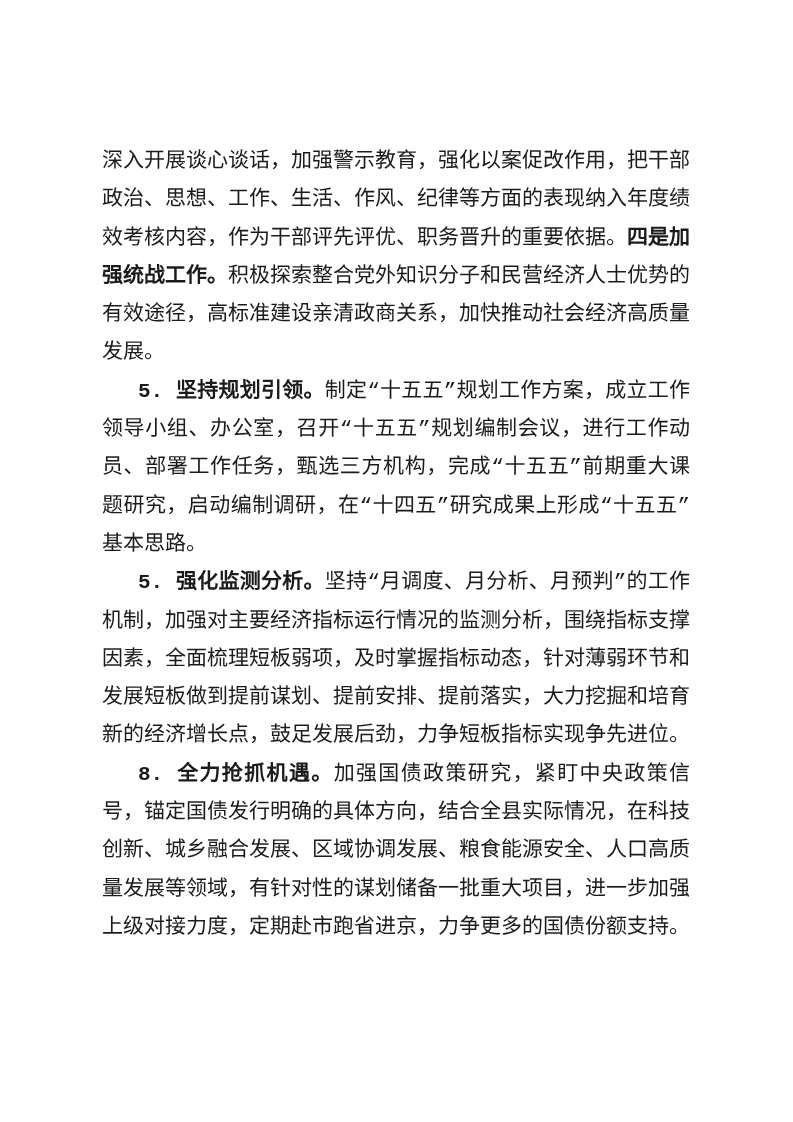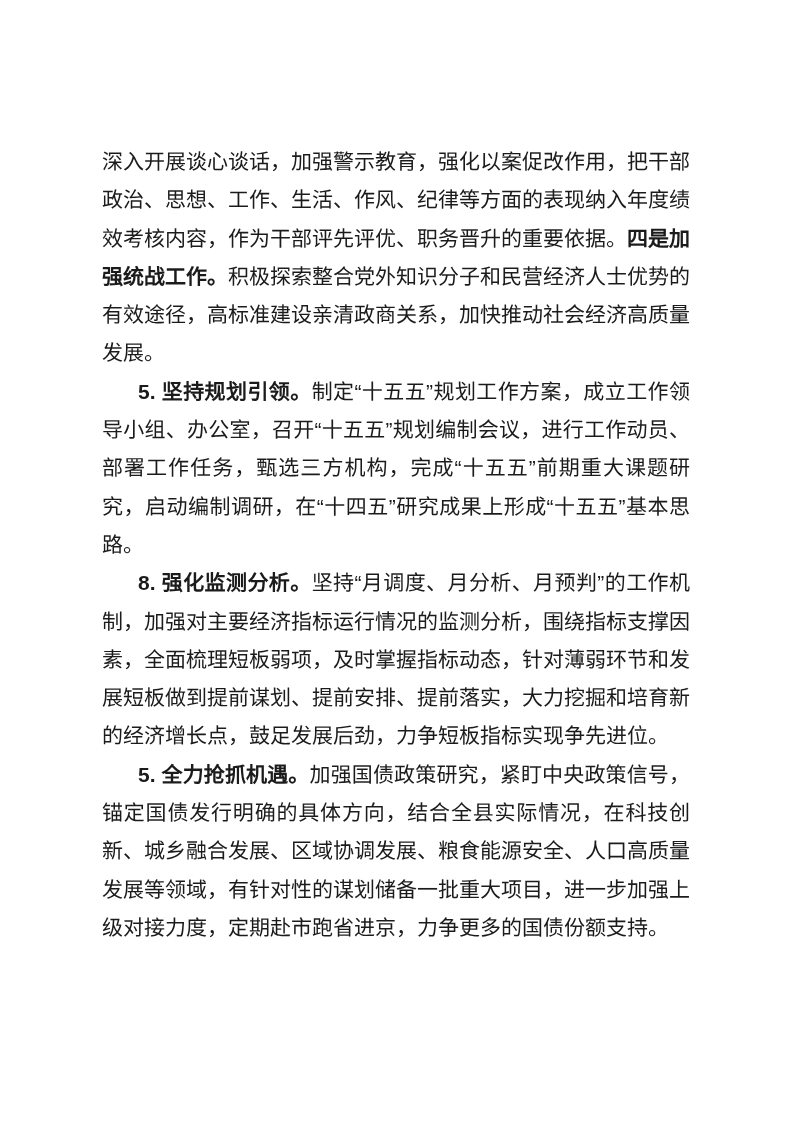--- a/index.html
+++ b/index.html
@@ -6,21 +6,21 @@
     margin: 0;
     padding: 0;
     background: #ffffff;
   }
   .page {
     position: relative;
     width: 793px;
     height: 1122px;
     background: #ffffff;
     overflow: hidden;
-    font-family: Liberation Sans, sans-serif;
+    font-family: Liberation Mono, monospace;
   }
   .content {
     position: absolute;
     left: 102px;
     top: 143px;
     width: 588px;
   }
   .para {
     margin: 0;
     padding: 0;
@@ -38,16 +38,16 @@
     font-weight: 700;
   }
 </style>
 </head>
 <body>
 
 <div class="page">
   <div class="content">
       <p class="para"><span class="">深入开展谈心谈话，加强警示教育，强化以案促改作用，把干部政治、思想、工作、生活、作风、纪律等方面的表现纳入年度绩效考核内容，作为干部评先评优、职务晋升的重要依据。</span><span class="bold">四是加强统战工作。</span><span class="">积极探索整合党外知识分子和民营经济人士优势的有效途径，高标准建设亲清政商关系，加快推动社会经济高质量发展。</span></p>
       <p class="para indent"><span class="bold">5. 坚持规划引领。</span><span class="">制定“十五五”规划工作方案，成立工作领导小组、办公室，召开“十五五”规划编制会议，进行工作动员、部署工作任务，甄选三方机构，完成“十五五”前期重大课题研究，启动编制调研，在“十四五”研究成果上形成“十五五”基本思路。</span></p>
-      <p class="para indent"><span class="bold">8. 强化监测分析。</span><span class="">坚持“月调度、月分析、月预判”的工作机制，加强对主要经济指标运行情况的监测分析，围绕指标支撑因素，全面梳理短板弱项，及时掌握指标动态，针对薄弱环节和发展短板做到提前谋划、提前安排、提前落实，大力挖掘和培育新的经济增长点，鼓足发展后劲，力争短板指标实现争先进位。</span></p>
-      <p class="para indent"><span class="bold">5. 全力抢抓机遇。</span><span class="">加强国债政策研究，紧盯中央政策信号，锚定国债发行明确的具体方向，结合全县实际情况，在科技创新、城乡融合发展、区域协调发展、粮食能源安全、人口高质量发展等领域，有针对性的谋划储备一批重大项目，进一步加强上级对接力度，定期赴市跑省进京，力争更多的国债份额支持。</span></p>
+      <p class="para indent"><span class="bold">5. 强化监测分析。</span><span class="">坚持“月调度、月分析、月预判”的工作机制，加强对主要经济指标运行情况的监测分析，围绕指标支撑因素，全面梳理短板弱项，及时掌握指标动态，针对薄弱环节和发展短板做到提前谋划、提前安排、提前落实，大力挖掘和培育新的经济增长点，鼓足发展后劲，力争短板指标实现争先进位。</span></p>
+      <p class="para indent"><span class="bold">8. 全力抢抓机遇。</span><span class="">加强国债政策研究，紧盯中央政策信号，锚定国债发行明确的具体方向，结合全县实际情况，在科技创新、城乡融合发展、区域协调发展、粮食能源安全、人口高质量发展等领域，有针对性的谋划储备一批重大项目，进一步加强上级对接力度，定期赴市跑省进京，力争更多的国债份额支持。</span></p>
     </div>
 </div>
 
 </body></html>

